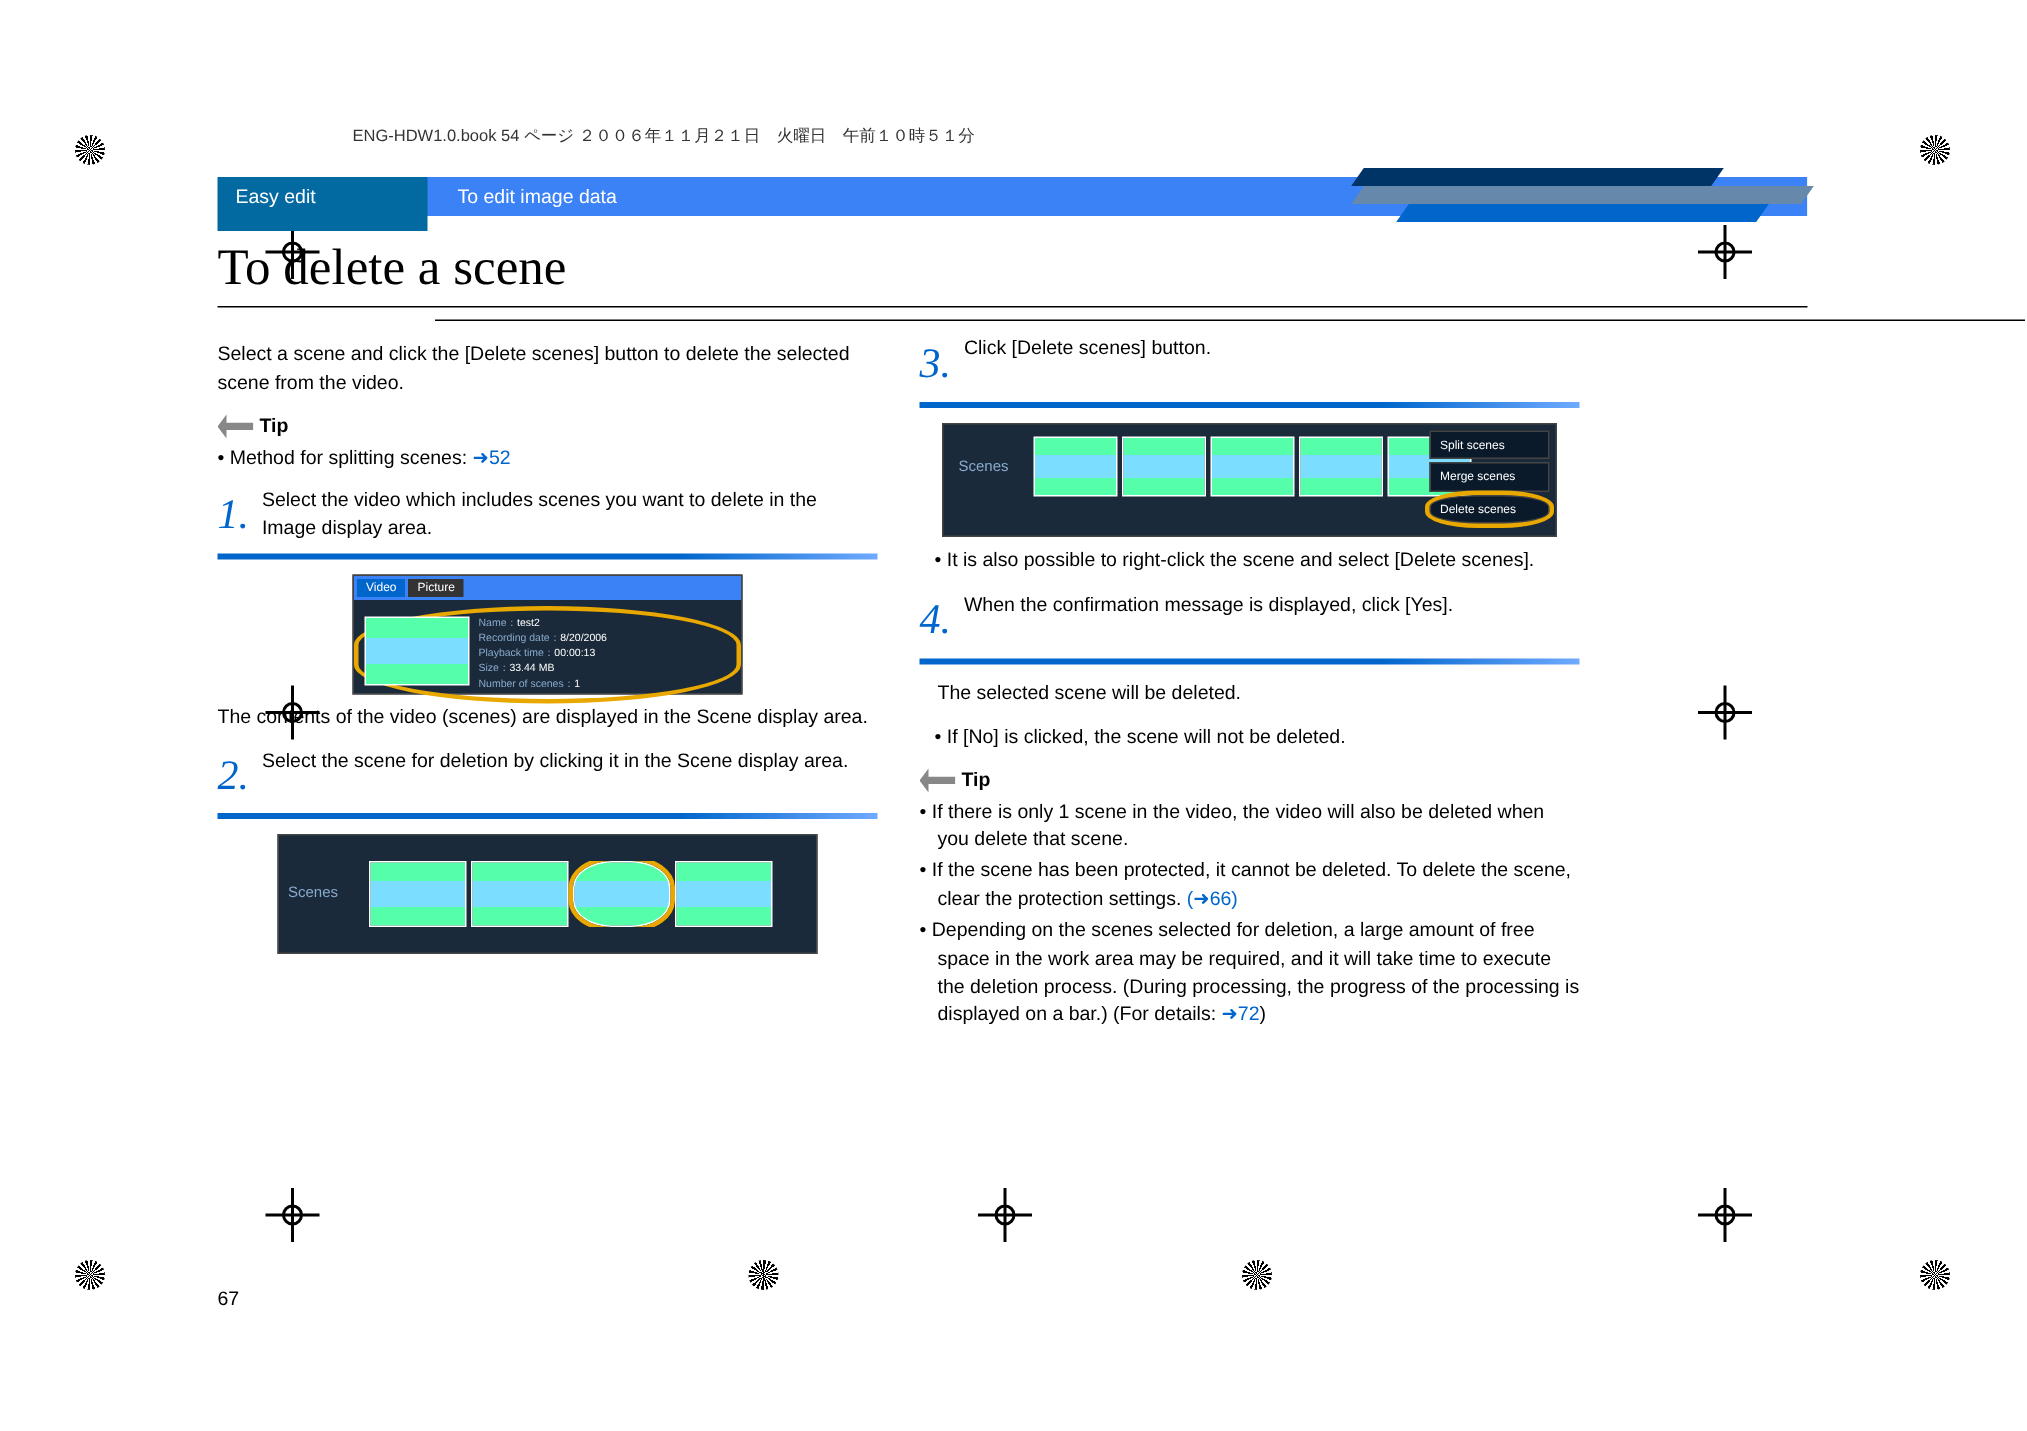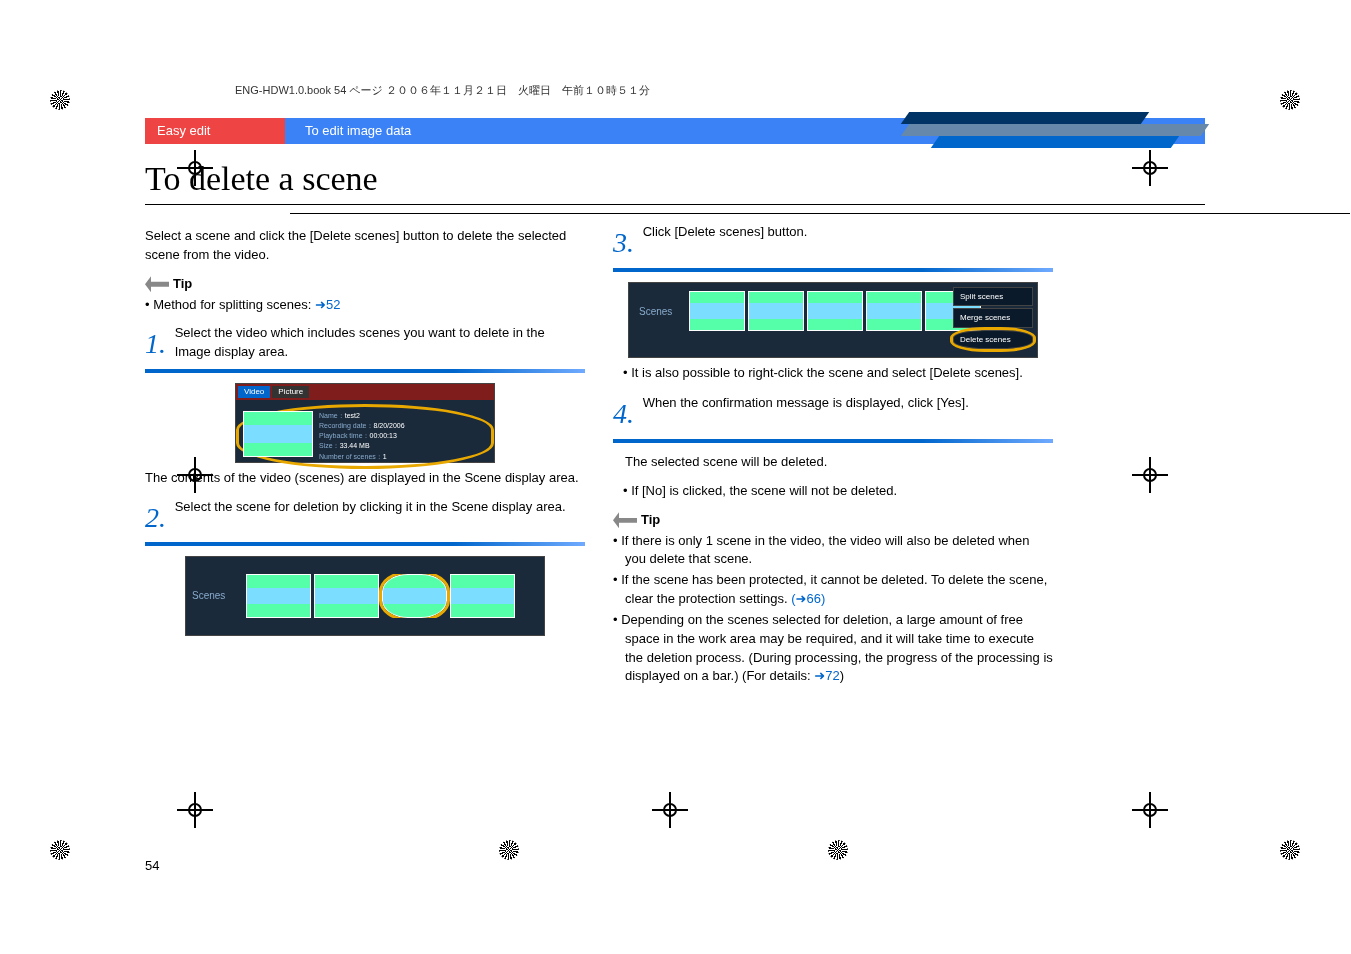--- a/index.html
+++ b/index.html
@@ -12,21 +12,21 @@
 .cross-mark::after{content:"";position:absolute;top:9px;left:-8px;height:2px;width:36px;background:#000}
 .cross-mark .ring{position:absolute;left:3px;top:3px;width:14px;height:14px;border:2px solid #000;border-radius:50%}
 .cross-1{left:185px;top:158px}.cross-2{left:185px;top:465px}.cross-3{left:185px;top:800px}
 .cross-4{left:1140px;top:158px}.cross-5{left:1140px;top:465px}.cross-6{left:1140px;top:800px}
 .cross-7{left:660px;top:800px}
 .circ-1{left:50px;top:90px}.circ-2{left:1280px;top:90px}
 .circ-3{left:50px;top:840px}.circ-4{left:1280px;top:840px}
 .circ-5{left:499px;top:840px}.circ-6{left:828px;top:840px}
 .divider-line{position:absolute;left:145px;top:130px;width:1060px;height:0;border-top:1px solid #000}
 .header-band{position:relative;margin-top:20px;height:26px}
-.header-grey{position:absolute;left:0;top:0;height:26px;width:140px;background:#ef4444;color:#fff;font-size:13px;line-height:26px;padding-left:12px}
+.header-grey{position:absolute;left:0;top:0;height:36px;width:140px;background:#0369a1;color:#fff;font-size:13px;line-height:26px;padding-left:12px}
 .header-blue{position:absolute;left:120px;top:0;height:26px;right:0;background:#3b82f6;color:#fff;font-size:13px;line-height:26px;padding-left:40px;clip-path:polygon(20px 0,100% 0,100% 100%,0 100%)}
 .header-diag{position:absolute;right:0;top:-18px;width:320px;height:60px}
 .diag{position:absolute;transform:skewX(-35deg);height:12px}
 .d1{right:60px;top:12px;width:240px;background:#003366}
 .d2{right:0px;top:24px;width:300px;background:#6688aa}
 .d3{right:30px;top:36px;width:240px;background:#0066cc}
 .title{font-family:"Times New Roman",serif;font-size:34px;margin:16px 0 18px 0;padding-bottom:6px;border-bottom:1px solid #000}
 .cols{display:flex;gap:28px}
 .col{width:440px;font-size:13px;line-height:1.45}
 .attn-h{font-weight:bold;margin:10px 0 2px 0}
@@ -36,21 +36,21 @@
 .subbullet{padding-left:20px;text-indent:-10px;margin-bottom:2px}
 .subbullet::before{content:"\2022  "}
 .link{color:#0066cc}
 .tip-h{font-weight:bold;margin:10px 0 2px 0}
 .tip-icon{display:inline-block;width:24px;height:16px;background:#888;clip-path:polygon(0 50%,25% 0,25% 35%,100% 35%,100% 65%,25% 65%,25% 100%);vertical-align:middle;margin-right:4px;position:relative}
 .step-num{font-family:"Times New Roman",serif;font-style:italic;font-size:28px;color:#0066cc;display:inline-block;width:26px;vertical-align:top}
 .step-text{display:inline-block;width:400px;font-weight:normal;vertical-align:top}
 .step-rule{height:4px;background:linear-gradient(to right,#0066cc 70%,#6faaff 100%);margin:4px 0 10px 0}
 .fig{background:#1a2a3a;border:1px solid #444;padding:6px;margin:6px auto;display:flex;gap:4px;align-items:center}
 .fig.small{width:260px;height:80px;flex-direction:column;align-items:stretch;padding:0}
-.fig-tabs{background:#7f1d1d;height:16px;display:flex;gap:2px;padding:2px}
+.fig-tabs{background:#3b82f6;height:16px;display:flex;gap:2px;padding:2px}
 .fig-tab{background:#0066cc;color:#fff;font-size:8px;padding:0 6px;line-height:12px}
 .fig-tab.grey{background:#333}
 .fig-body{flex:1;display:flex;gap:6px;padding:4px;border:3px solid #e8a800;border-radius:50%/40%}
 .thumb{width:70px;height:46px;background:linear-gradient(#5fa 30%,#7bddff 30% 70%,#5fa 70%);border:1px solid #fff}
 .fig-info{font-size:7px;color:#8ac;flex:1}
 .fig-info .v{color:#fff}
 .fig2{width:360px;height:80px}
 .fig2 .scenes-lbl{color:#8ac;font-size:10px;width:50px}
 .fig2 .strip{flex:1;display:flex;gap:3px;overflow:hidden}
 .fig2 .th{width:65px;height:44px;background:linear-gradient(#5fa 30%,#7bddff 30% 70%,#5fa 70%);border:1px solid #fff}
@@ -191,14 +191,14 @@
       <div class="caption" style="padding-left:12px">The selected scene will be deleted.</div>
       <div class="subbullet">If [No] is clicked, the scene will not be deleted.</div>
 
       <div class="tip-h"><span class="tip-icon"></span><span>Tip</span></div>
       <div class="bullet">If there is only 1 scene in the video, the video will also be deleted when you delete that scene.</div>
       <div class="bullet"><span>If the scene has been protected, it cannot be deleted. To delete the scene, clear the protection settings. </span><span class="link">(➜66)</span></div>
       <div class="bullet"><span>Depending on the scenes selected for deletion, a large amount of free space in the work area may be required, and it will take time to execute the deletion process. (During processing, the progress of the processing is displayed on a bar.) (For details: </span><span class="link">➜72</span><span>)</span></div>
     </div>
   </div>
 
-  <div class="pgnum">54</div>
+  <div class="pgnum">67</div>
 </div>
 
 </body></html>

